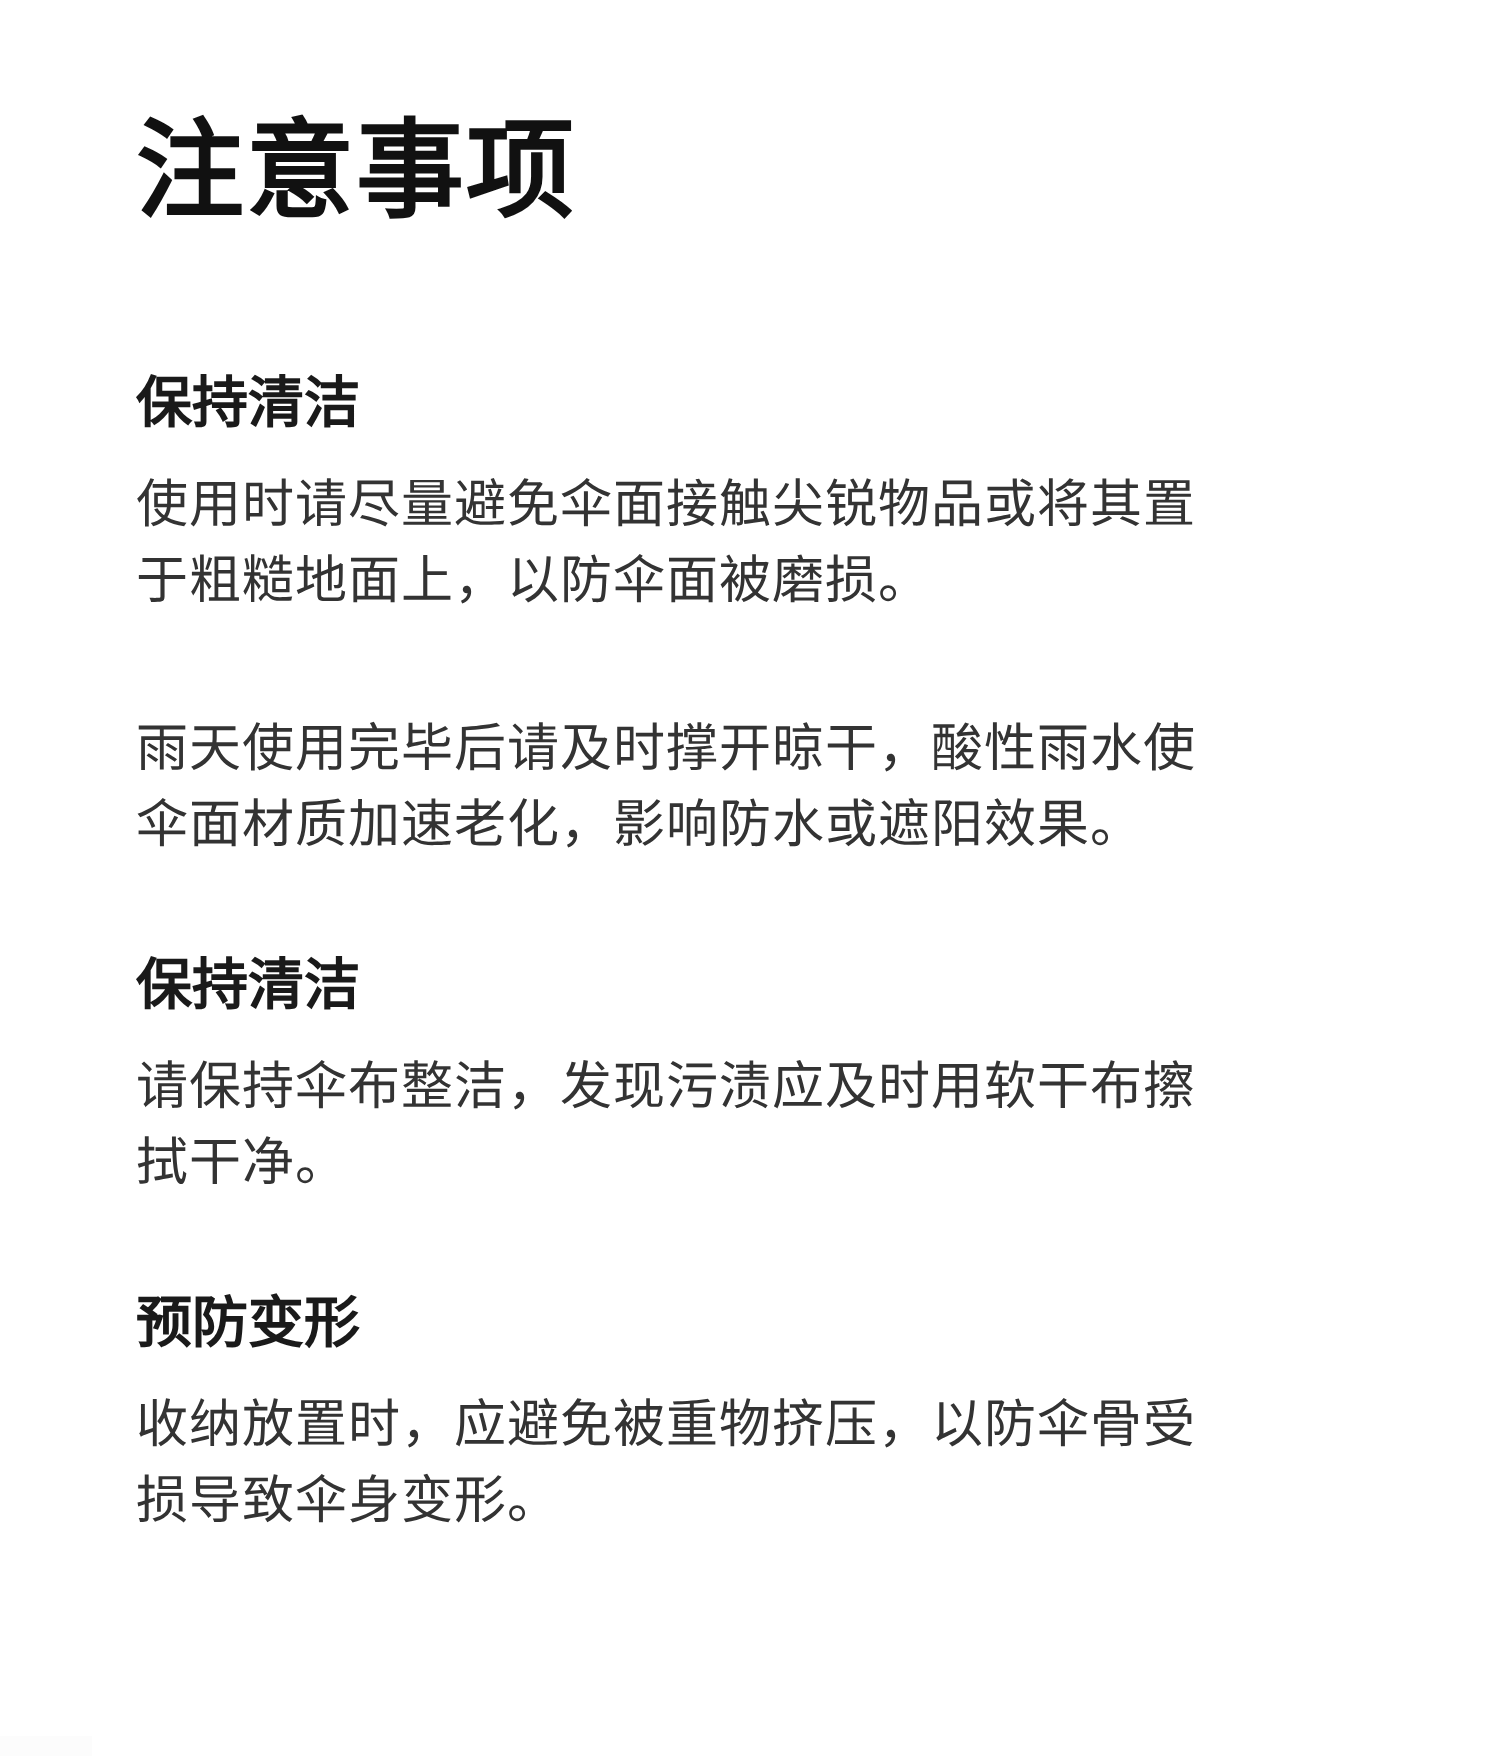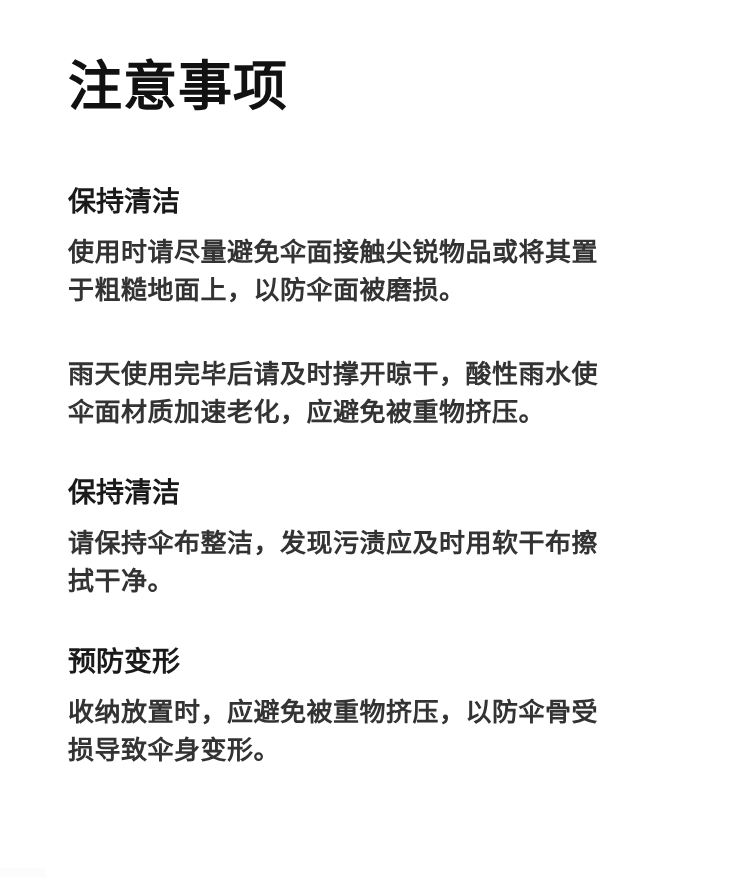--- a/index.html
+++ b/index.html
@@ -39,21 +39,21 @@
     margin: 0;
     font-size: 28px;
     line-height: 32px;
     font-weight: 600;
     color: #1a1a1a;
   }
   .note-body {
     margin: 15px 0 0 0;
     font-size: 26px;
     line-height: 38px;
-    font-weight: 700;
+    font-weight: 400;
     color: #333333;
     letter-spacing: 0.5px;
   }
   .corner-artifact {
     position: absolute;
     left: 0;
     bottom: 0;
     width: 46px;
     height: 10px;
     background: #fcfcfc;
@@ -65,21 +65,21 @@
 <div class="page">
 
   <h1 class="page-title">注意事项</h1>
 
   <section class="note">
     <h2 class="note-heading">保持清洁</h2>
     <p class="note-body">使用时请尽量避免伞面接触尖锐物品或将其置于粗糙地面上，以防伞面被磨损。</p>
   </section>
 
   <section class="note">
-    <p class="note-body">雨天使用完毕后请及时撑开晾干，酸性雨水使伞面材质加速老化，应避免被重物挤压。</p>
+    <p class="note-body">雨天使用完毕后请及时撑开晾干，酸性雨水使伞面材质加速老化，影响防水或遮阳效果。</p>
   </section>
 
   <section class="note">
     <h2 class="note-heading">保持清洁</h2>
     <p class="note-body">请保持伞布整洁，发现污渍应及时用软干布擦拭干净。</p>
   </section>
 
   <section class="note">
     <h2 class="note-heading">预防变形</h2>
     <p class="note-body">收纳放置时，应避免被重物挤压，以防伞骨受损导致伞身变形。</p>

